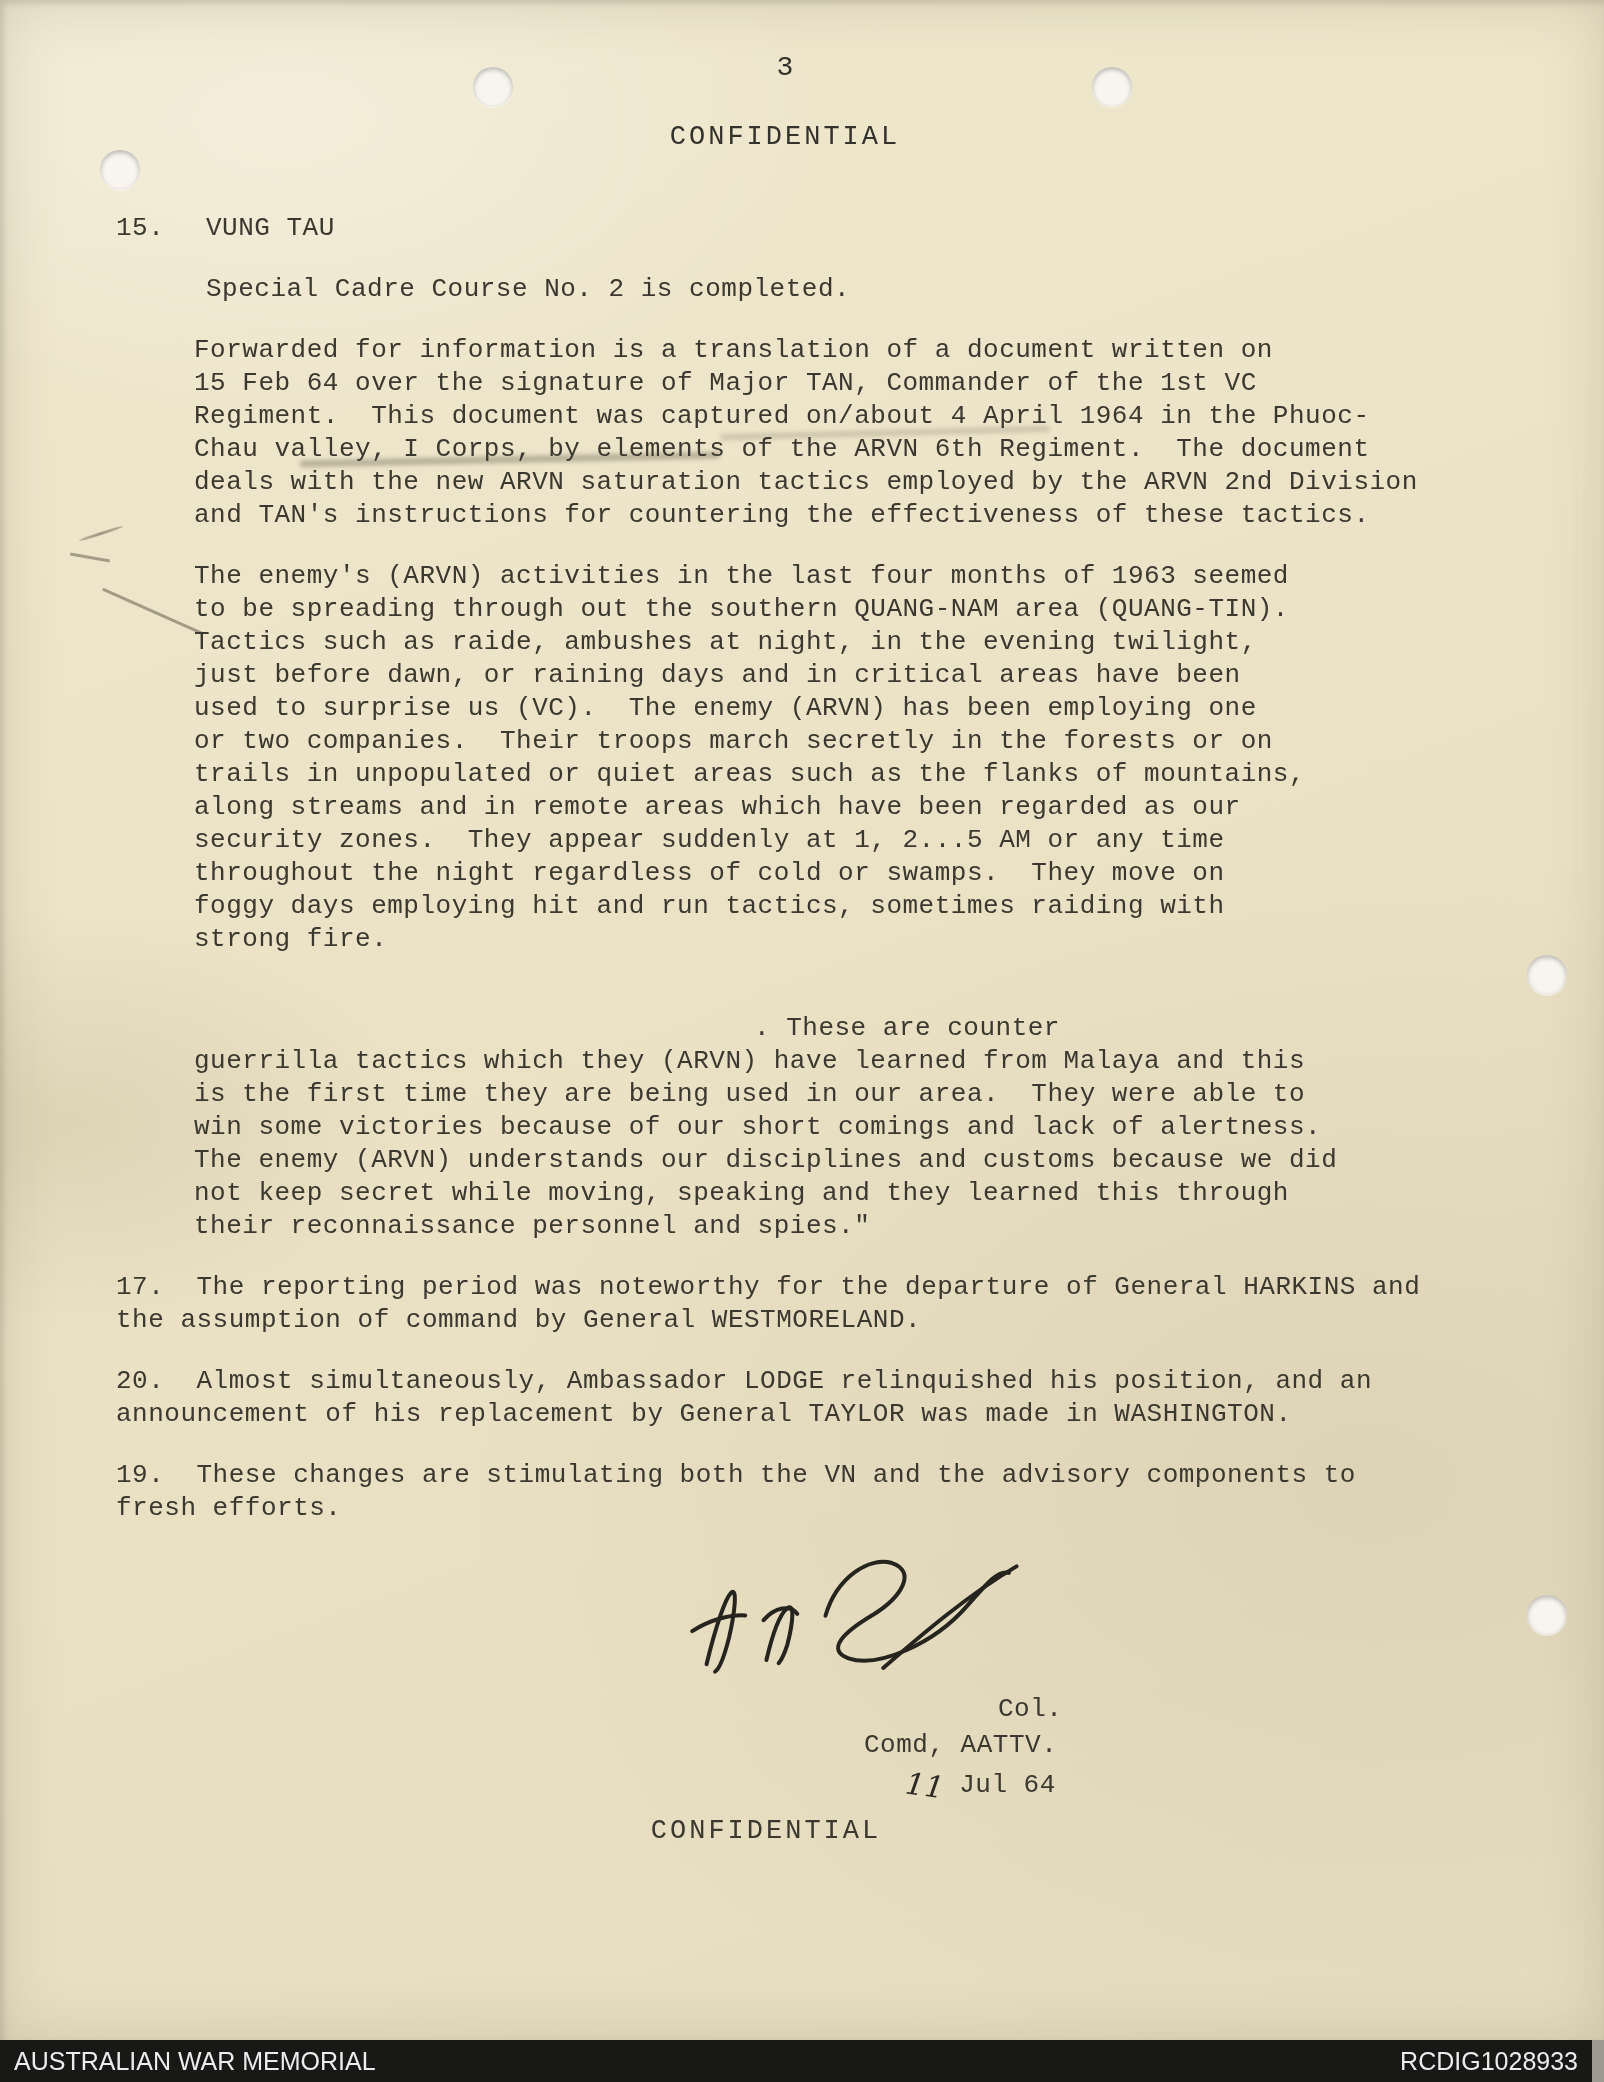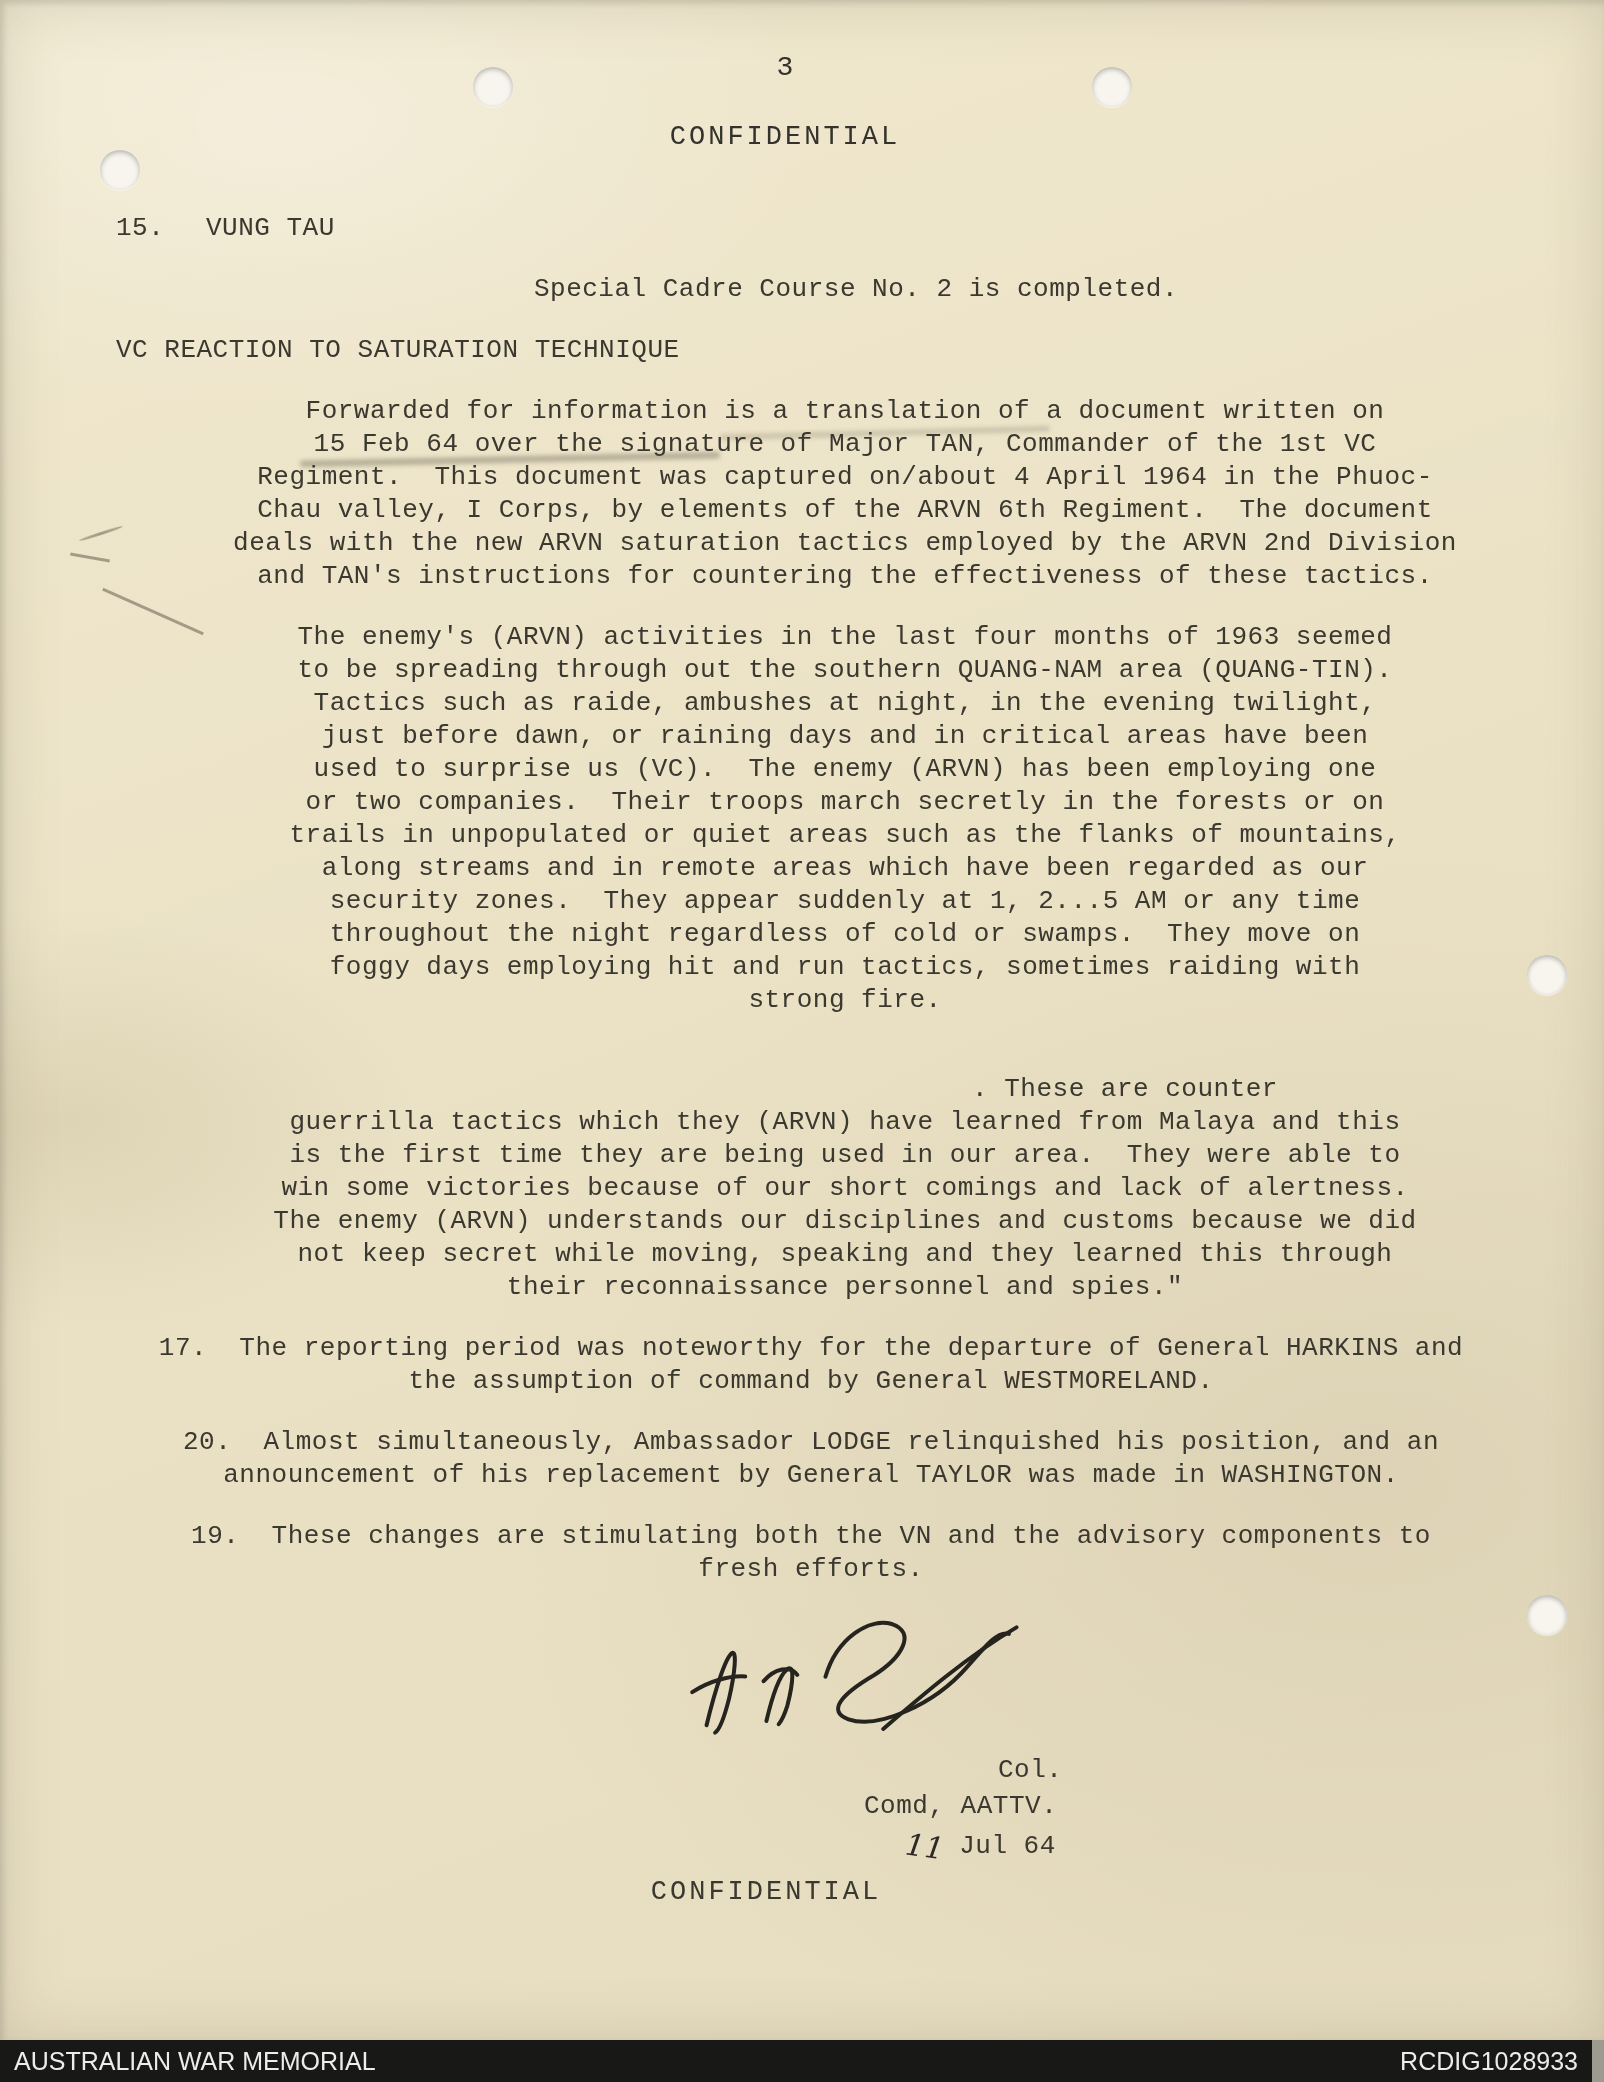--- a/index.html
+++ b/index.html
@@ -56,21 +56,20 @@
     width: 1390px;
     font-family: "Liberation Mono", "DejaVu Sans Mono", monospace;
     font-size: 26px;
     line-height: 33px;
     letter-spacing: 0.5px;
     color: #3a382f;
   }
   .content p {
     margin: 0 0 28px 0;
     white-space: pre-wrap;
-    text-align: center;
   }
   .h-block { margin: 0 0 28px 0; }
   .h-num { display: inline-block; width: 90px; }
   .underlined {
     text-underline-offset: 6px;
     text-decoration-thickness: 2px;
   }
   .indented { padding-left: 90px; }
   .quote { padding-left: 78px; padding-right: 10px; }
   .q3 { margin-top: 56px !important; text-indent: 560px; }
@@ -156,23 +155,20 @@
     <div class="classification-top">CONFIDENTIAL</div>
 
     <div class="content">
 
       <div class="h-block">
         <span class="h-num">15.</span><span class="underlined">VUNG TAU</span>
       </div>
 
       <p class="indented">Special Cadre Course No. 2 is completed.</p>
 
-      <div class="h-block">
-        <span class="underlined">VC REACTION TO SATURATION TECHNIQUE</span>
-      </div>
 
 
       <p class="quote">Forwarded for information is a translation of a document written on
 15 Feb 64 over the signature of Major TAN, Commander of the 1st VC
 Regiment.  This document was captured on/about 4 April 1964 in the Phuoc-
 Chau valley, I Corps, by elements of the ARVN 6th Regiment.  The document
 deals with the new ARVN saturation tactics employed by the ARVN 2nd Division
 and TAN's instructions for countering the effectiveness of these tactics.</p>
 
       <p class="quote">The enemy's (ARVN) activities in the last four months of 1963 seemed

